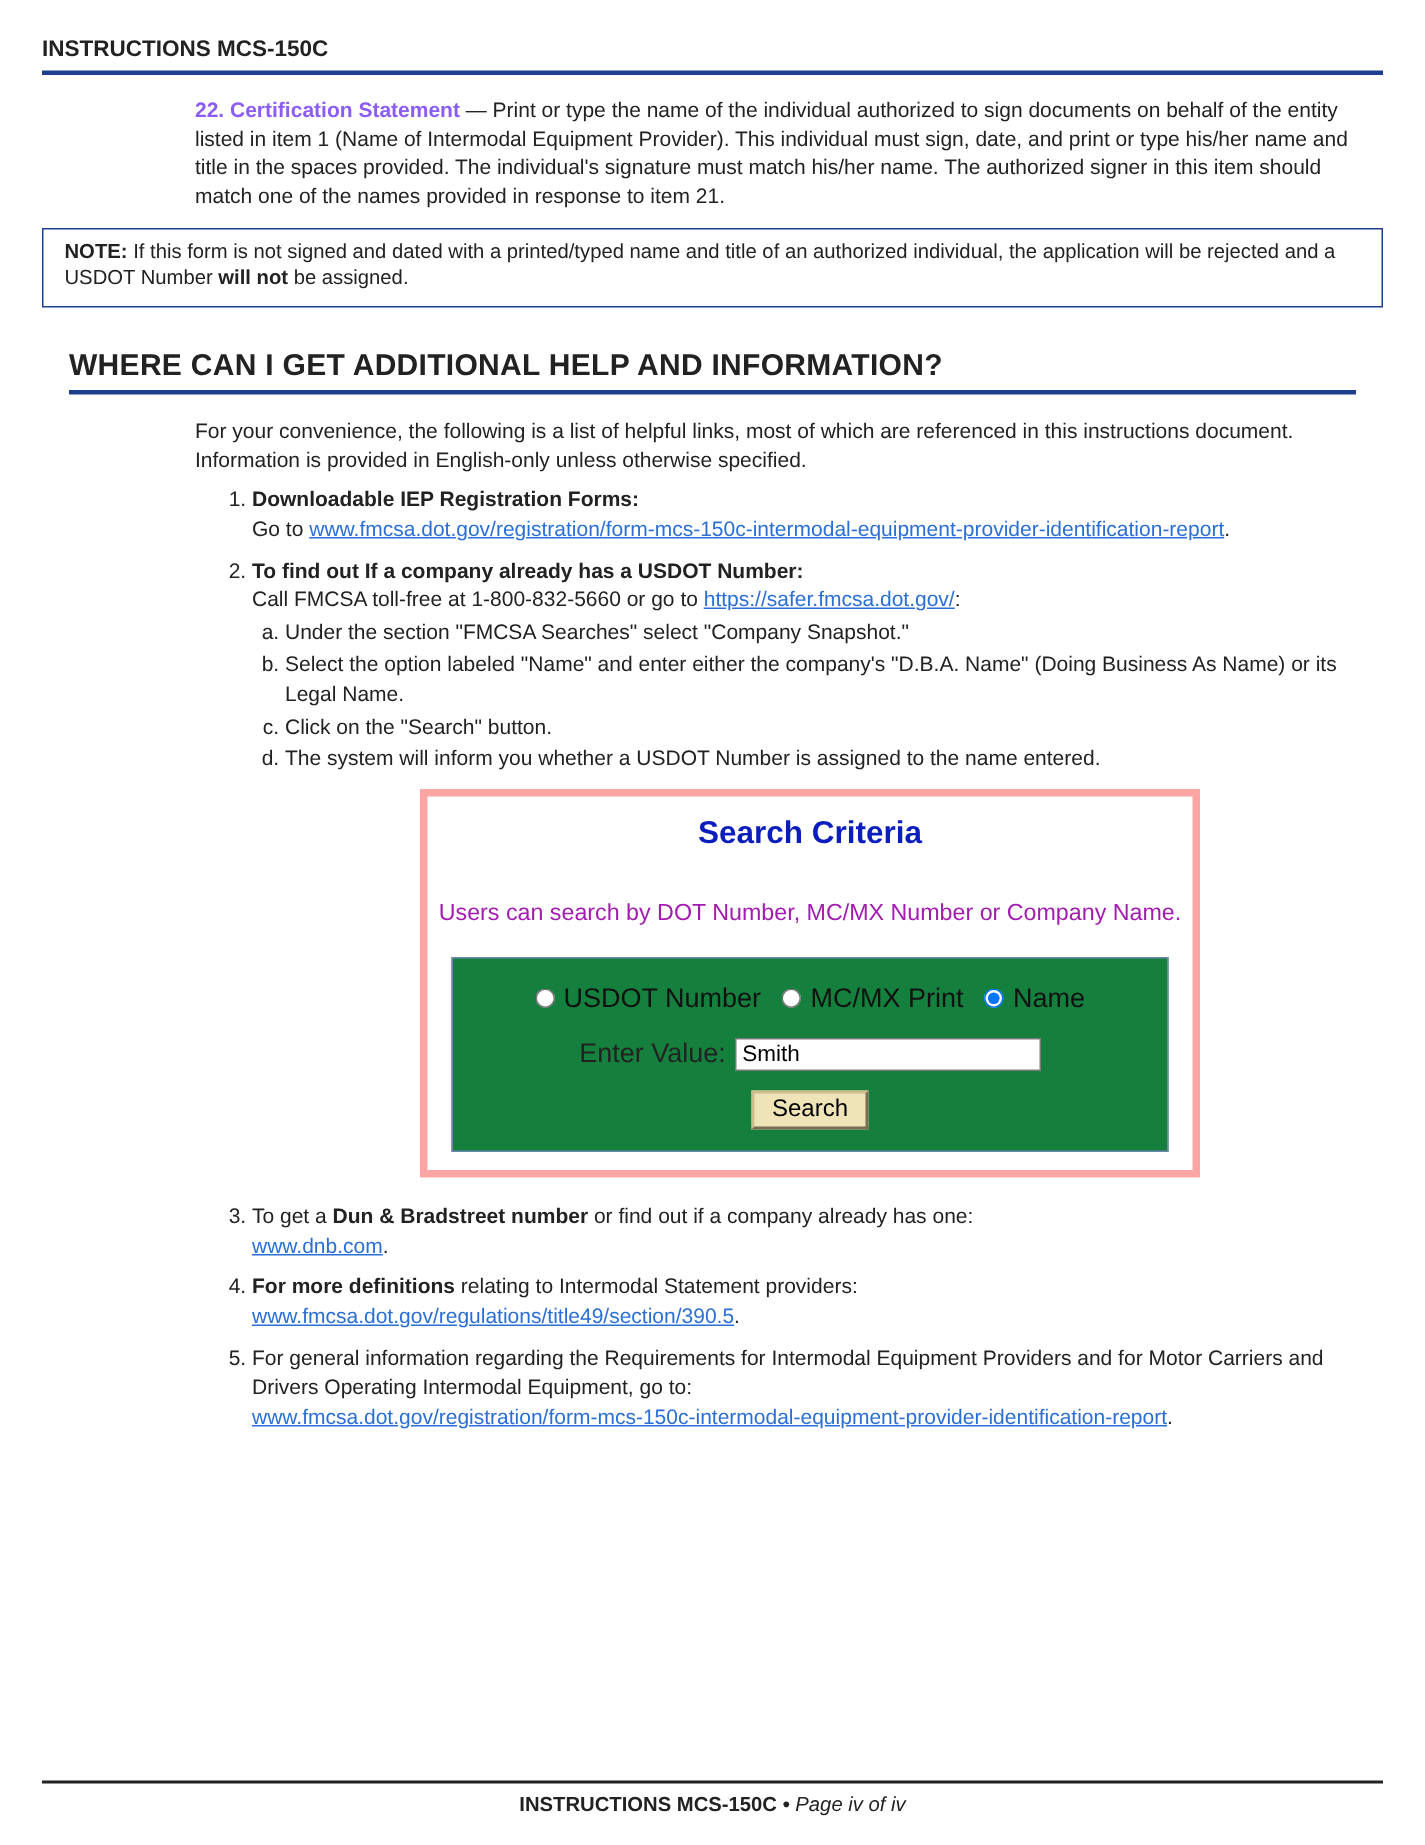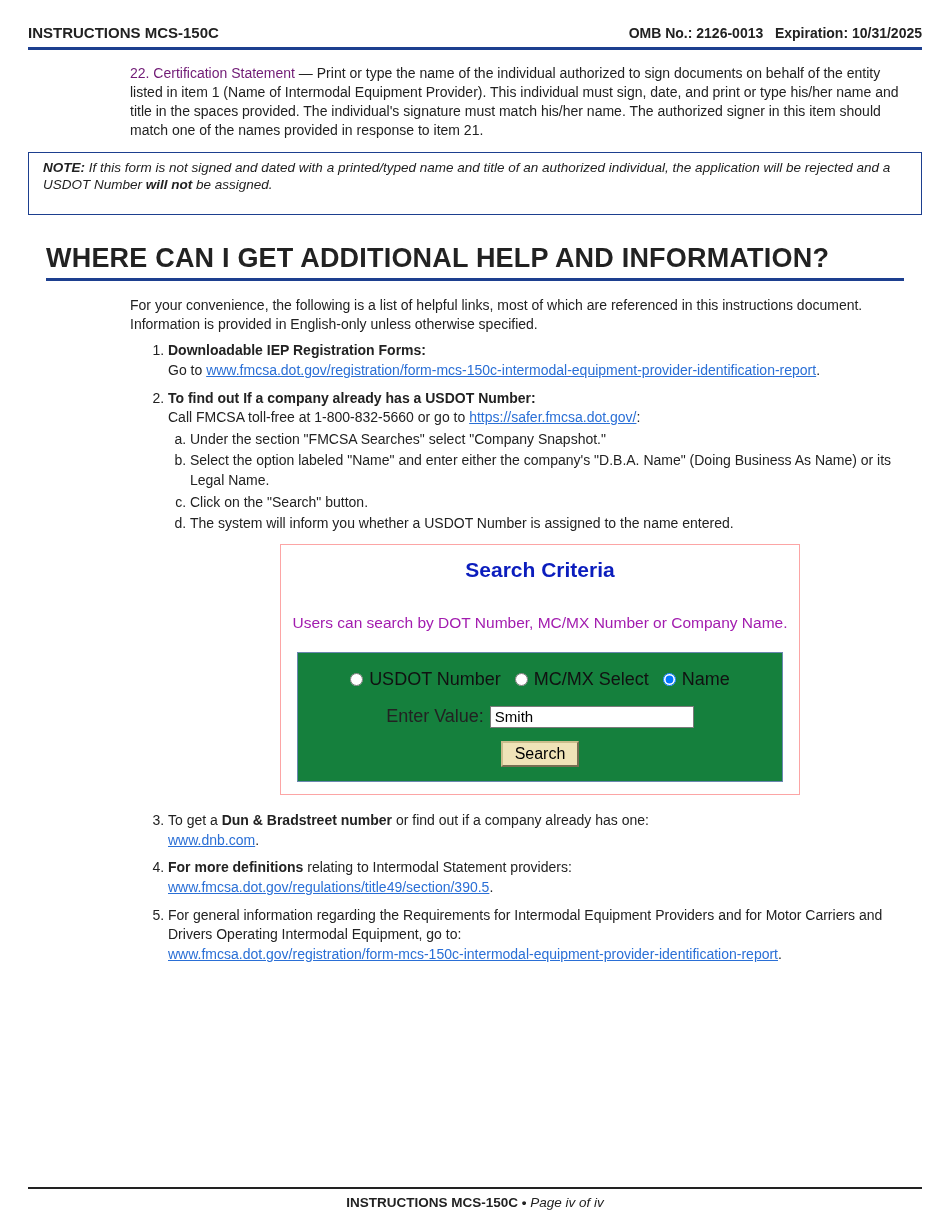--- a/index.html
+++ b/index.html
@@ -17,51 +17,50 @@
     display: flex;
     justify-content: space-between;
     align-items: flex-end;
     padding-bottom: 6px;
     border-bottom: 3px solid #1d3f8f;
     margin-bottom: 14px;
   }
   .header-left { font-weight: 700; font-size: 15px; color: #222; }
   .header-right { font-weight: 700; font-size: 14px; color: #222; }
   .cert-block { margin-left: 102px; margin-right: 10px; line-height: 1.35; font-size: 14px; }
-  .cert-num { color: #701a75; font-weight: 400; }
+  .cert-num { color: #8b5cf6; font-weight: 700; }
   .note-box {
     border: 1px solid #1d3f8f;
-    padding: 6px 14px 20px 14px;
+    padding: 6px 14px 10px 14px;
     margin: 12px 0 28px 0;
     font-size: 13.5px;
-    font-style: italic;
     line-height: 1.3;
   }
   .note-box .note-label { font-weight: 700; }
   .note-box .wnot { font-weight: 700; }
   h2.section-title {
-    font-size: 27px;
+    font-size: 20px;
     font-weight: 800;
     color: #222;
     border-bottom: 3px solid #1d3f8f;
     padding-bottom: 4px;
     margin: 0 18px 12px 18px;
     letter-spacing: 0.2px;
   }
   .intro { margin: 15px 10px 8px 102px; line-height: 1.35; }
   ol.main-list { margin-left: 122px; margin-right: 10px; padding-left: 18px; }
   ol.main-list > li { margin-bottom: 8px; line-height: 1.4; }
   ol.main-list .lead { font-weight: 700; }
   a.link { color: #2a6fd6; text-decoration: underline; }
   ol.sub-list { list-style-type: lower-alpha; padding-left: 22px; margin-top: 2px; }
   ol.sub-list li { margin-bottom: 2px; }
   .search-card {
     width: 520px;
     margin: 10px auto 16px auto;
-    border: 1px solid #fca5a5;
+    border: 5px solid #fca5a5;
     background: #fff;
     padding: 6px 6px 12px 6px;
     font-family: Arial, sans-serif;
   }
   .search-title {
     text-align: center;
     color: #0b1dbd;
     font-weight: 700;
     font-size: 21px;
     margin: 4px 0 28px 0;
@@ -127,23 +126,20 @@
     font-size: 13.5px;
   }
   .footer .ft1 { font-weight: 700; }
   .footer .ft2 { font-weight: 400; font-style: italic; }
 </style>
 </head>
 <body>
 
 <div class="header-row">
   <div class="header-left">INSTRUCTIONS MCS-150C</div>
-  <div class="header-right">
-    <span>OMB No.: 2126-0013</span>&nbsp;&nbsp;&nbsp;<span>Expiration: 10/31/2025</span>
-  </div>
 </div>
 
 <div class="cert-block">
   <span class="cert-num">22. Certification Statement</span><span> — </span><span>Print or type the name of the individual authorized to sign documents on behalf of the entity listed in item 1 (Name of Intermodal Equipment Provider). This individual must sign, date, and print or type his/her name and title in the spaces provided. The individual's signature must match his/her name. The authorized signer in this item should match one of the names provided in response to item 21.</span>
 </div>
 
 <div class="note-box">
   <span class="note-label">NOTE:</span><span> If this form is not signed and dated with a printed/typed name and title of an authorized individual, the application will be rejected and a USDOT Number </span><span class="wnot">will not</span><span> be assigned.</span>
 </div>
 
@@ -172,21 +168,21 @@
       <div class="search-title">Search Criteria</div>
       <div class="search-desc">Users can search by DOT Number, MC/MX Number or Company Name.</div>
       <div class="search-panel">
         <div class="radio-row">
           <label>
             <input type="radio" name="stype" style="">
             <span>USDOT Number</span>
           </label>
           <label>
             <input type="radio" name="stype" style="">
-            <span>MC/MX Select</span>
+            <span>MC/MX Print</span>
           </label>
           <label>
             <input type="radio" name="stype" checked="" style="">
             <span>Name</span>
           </label>
         </div>
         <div class="enter-row">
           <span>Enter Value:</span>
           <input type="text" value="Smith" style="">
         </div>

